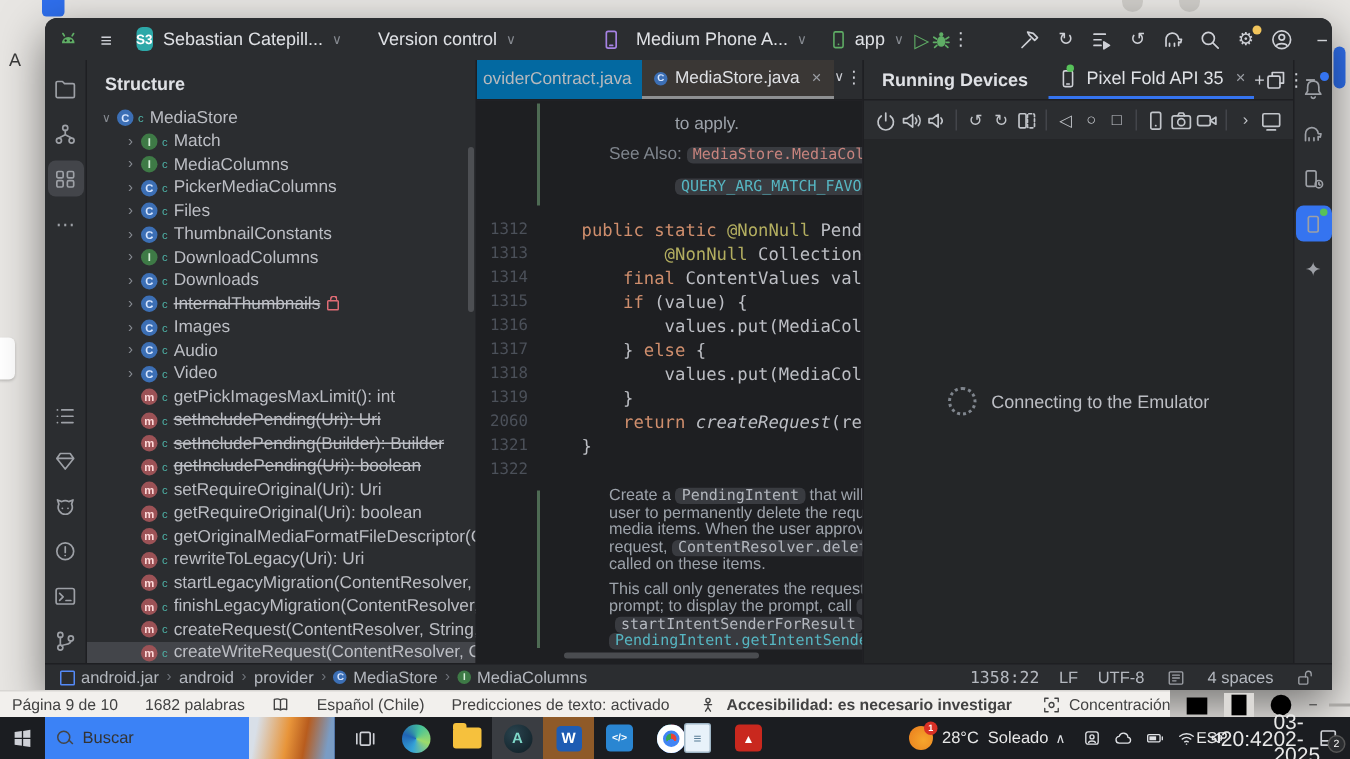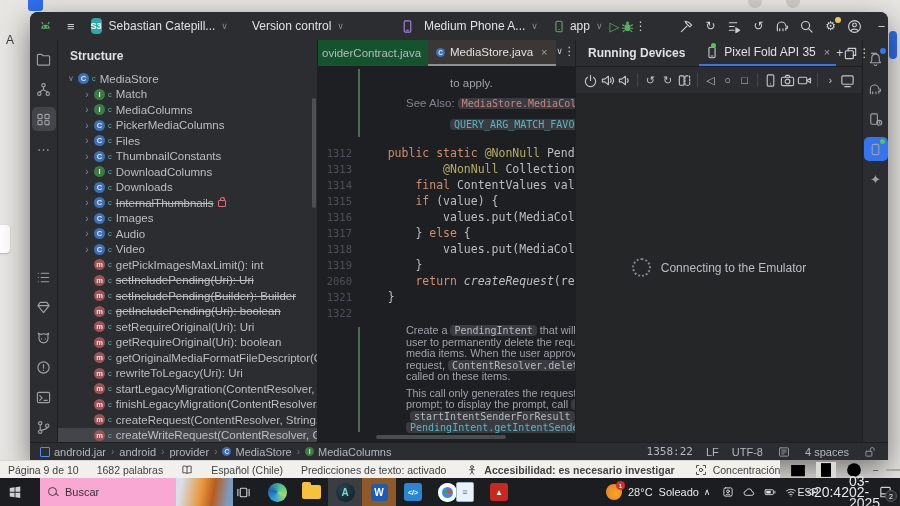--- a/index.html
+++ b/index.html
@@ -46,21 +46,21 @@
   .ci.i{background:#3e7a46;color:#d5f0d8;}
   .ci.m{background:#9c5256;color:#ffdcdc;}
   .vis{color:#4fb6aa;font-size:7.5px;margin:0 4px 0 3px;flex:none;}
   .strike{text-decoration:line-through;}
   .lk{flex:none;position:relative;width:6px;height:5px;border:1px solid #e06c75;border-radius:1px;margin-left:4px;margin-top:2px;}
   .lk::before{content:'';position:absolute;left:1px;top:-4px;width:3px;height:3px;border:1px solid #e06c75;border-bottom:none;border-radius:3px 3px 0 0;}
   .vsb{position:absolute;right:1px;top:58px;width:4px;height:110px;background:#4d4f53;border-radius:2px;}
   
   #editor{position:absolute;left:288px;top:28px;width:257px;bottom:18px;background:#1e1f22;overflow:hidden;}
   #etabs{height:26px;background:#2b2d30;display:flex;align-items:stretch;border-bottom:1px solid #1e1f22;font-size:11.5px;}
-  .tab-part{display:flex;align-items:center;padding:0 10px 0 4px;background:#14532d;color:#b7b9bd;white-space:nowrap;overflow:hidden;max-width:96px;flex:none;}
+  .tab-part{display:flex;align-items:center;padding:0 10px 0 4px;background:#0369a1;color:#b7b9bd;white-space:nowrap;overflow:hidden;max-width:96px;flex:none;}
   .tab-act{display:flex;align-items:center;gap:5px;padding:0 8px;background:#3a3735;color:#dfe1e5;border-bottom:2px solid #8e9092;white-space:nowrap;flex:none;}
   .tab-x{color:#9da0a6;font-size:11px;margin-left:3px;}
   #etabs .fill{flex:1;}
   #sticky{height:17px;display:flex;align-items:center;background:#1e1f22;border-bottom:1px solid #2b2d30;
           font-family:"DejaVu Sans Mono",monospace;font-size:11px;}
   #sticky .g{width:34px;text-align:right;color:#4b5059;padding-right:8px;flex:none;}
   #sticky .fill{flex:1;}
   #sticky .rm{font-family:"Liberation Sans",sans-serif;color:#9da0a6;font-size:11px;padding:0 6px;border-right:1px solid #393b40;}
   #sticky .chk{color:#57965c;font-size:11px;padding:0 7px;}
   #code{position:relative;font-family:"DejaVu Sans Mono",monospace;font-size:11.5px;}
@@ -107,21 +107,21 @@
   #wstat .ic svg{width:12px;height:12px;}
   #wstat .r{margin-left:auto;display:flex;align-items:center;gap:8px;}
   .vbtn{width:20px;height:16px;display:flex;align-items:center;justify-content:center;color:#424242;}
   .vbtn.on{background:#dcdad7;}
   .ztrack{position:relative;width:60px;height:2px;background:#a8a6a3;}
   
   #task{position:absolute;left:0;top:478px;width:900px;height:28px;background:#1b1d21;color:#e8e8e8;}
   .tk{position:absolute;top:0;height:28px;display:flex;align-items:center;justify-content:center;}
   #tk-start{left:0;width:30px;color:#e8e8e8;}
   #tk-start svg{width:14px;height:14px;}
-  #tk-search{left:40px;width:193px;background:#f9a8d4;color:#333;justify-content:flex-start;gap:6px;padding-left:8px;box-sizing:border-box;font-size:11px;}
+  #tk-search{left:30px;width:193px;background:#3b82f6;color:#333;justify-content:flex-start;gap:6px;padding-left:8px;box-sizing:border-box;font-size:11px;}
   #tk-search .mag{width:11px;height:11px;position:relative;flex:none;}
   #tk-search .mag::before{content:'';position:absolute;left:0;top:0;width:7px;height:7px;border:1.4px solid #444;border-radius:50%;}
   #tk-search .mag::after{content:'';position:absolute;left:7px;top:7px;width:4px;height:1.4px;background:#444;transform:rotate(45deg);}
   #tk-search .pic{position:absolute;right:0;top:0;width:57px;height:28px;background:linear-gradient(100deg,#d8dfe8 10%,#e8953a 45%,#b85c1e 65%,#7a9cc4 90%);}
   .app{width:34px;}
   .appic{width:21px;height:21px;border-radius:4px;display:flex;align-items:center;justify-content:center;font-weight:bold;}
   .slot-as{background:#3a3d42;}
   .slot-word{background:#8f5a28;}
   .edge{background:conic-gradient(from 200deg,#35a3d8,#2064b5,#45c199,#9edb6a,#35a3d8);border-radius:50%;width:19px;height:19px;}
   .fold-y{position:relative;width:19px;height:14px;background:#f6c13d;border-radius:2px;}

